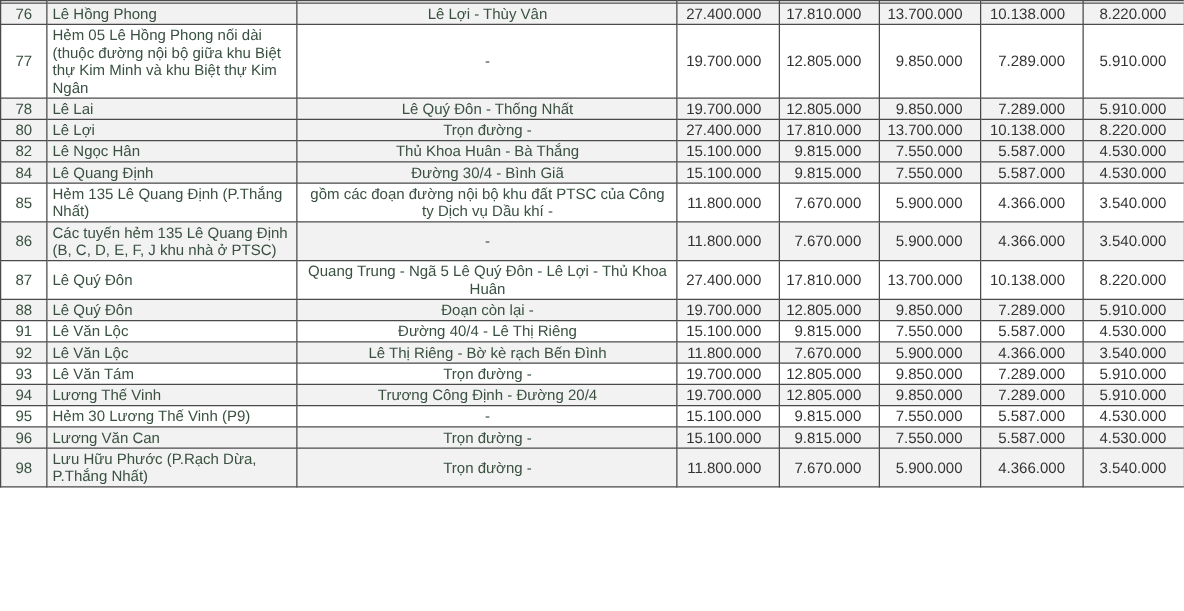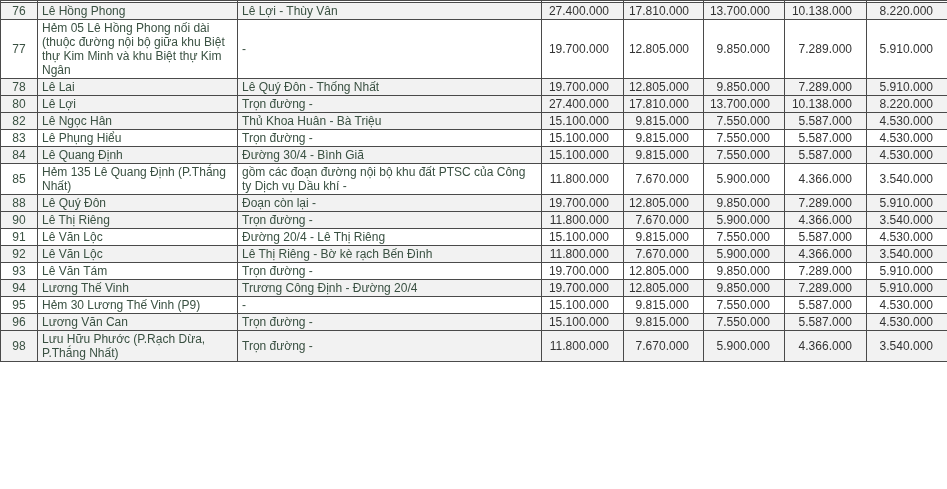--- a/index.html
+++ b/index.html
@@ -24,21 +24,21 @@
     color:var(--textGreen);
     vertical-align:middle;
     padding:1px 3px;
     background:var(--rowBg);
     word-wrap:break-word;
   }
   tr{height:17px;}
   tr.alt td{background:var(--altBg);}
   td.td-no{text-align:center;padding:1px 1px;}
   td.td-street{padding-left:4px;}
-  td.td-section{padding-left:4px;}
+  td.td-section{padding-left:4px;text-align:center;}
   td.td-price{text-align:right;padding-right:14px;color:var(--textDark);}
   tr.partial{height:2px;}
   tr.partial td{padding:0;line-height:0;height:2px;}
 </style>
 </head>
 <body>
 
 <div>
   <table>
     <colgroup>
@@ -98,31 +98,21 @@
           <td class="td-section">Trọn đường -</td>
           <td class="td-price">27.400.000</td>
           <td class="td-price">17.810.000</td>
           <td class="td-price">13.700.000</td>
           <td class="td-price">10.138.000</td>
           <td class="td-price">8.220.000</td>
         </tr>
         <tr class="alt">
           <td class="td-no">82</td>
           <td class="td-street">Lê Ngọc Hân</td>
-          <td class="td-section">Thủ Khoa Huân - Bà Triệu</td>
-          <td class="td-price">15.100.000</td>
-          <td class="td-price">9.815.000</td>
-          <td class="td-price">7.550.000</td>
-          <td class="td-price">5.587.000</td>
-          <td class="td-price">4.530.000</td>
-        </tr>
-        <tr>
-          <td class="td-no">83</td>
-          <td class="td-street">Lê Phụng Hiểu</td>
-          <td class="td-section">Trọn đường -</td>
+          <td class="td-section">Thủ Khoa Huân - Bà Thắng</td>
           <td class="td-price">15.100.000</td>
           <td class="td-price">9.815.000</td>
           <td class="td-price">7.550.000</td>
           <td class="td-price">5.587.000</td>
           <td class="td-price">4.530.000</td>
         </tr>
         <tr class="alt">
           <td class="td-no">84</td>
           <td class="td-street">Lê Quang Định</td>
           <td class="td-section">Đường 30/4 - Bình Giã</td>
@@ -136,43 +126,53 @@
           <td class="td-no">85</td>
           <td class="td-street">Hẻm 135 Lê Quang Định (P.Thắng Nhất)</td>
           <td class="td-section">gồm các đoạn đường nội bộ khu đất PTSC của Công ty Dịch vụ Dầu khí -</td>
           <td class="td-price">11.800.000</td>
           <td class="td-price">7.670.000</td>
           <td class="td-price">5.900.000</td>
           <td class="td-price">4.366.000</td>
           <td class="td-price">3.540.000</td>
         </tr>
         <tr class="alt">
+          <td class="td-no">86</td>
+          <td class="td-street">Các tuyến hẻm 135 Lê Quang Định (B, C, D, E, F, J khu nhà ở PTSC)</td>
+          <td class="td-section">-</td>
+          <td class="td-price">11.800.000</td>
+          <td class="td-price">7.670.000</td>
+          <td class="td-price">5.900.000</td>
+          <td class="td-price">4.366.000</td>
+          <td class="td-price">3.540.000</td>
+        </tr>
+        <tr>
+          <td class="td-no">87</td>
+          <td class="td-street">Lê Quý Đôn</td>
+          <td class="td-section">Quang Trung - Ngã 5 Lê Quý Đôn - Lê Lợi - Thủ Khoa Huân</td>
+          <td class="td-price">27.400.000</td>
+          <td class="td-price">17.810.000</td>
+          <td class="td-price">13.700.000</td>
+          <td class="td-price">10.138.000</td>
+          <td class="td-price">8.220.000</td>
+        </tr>
+        <tr class="alt">
           <td class="td-no">88</td>
           <td class="td-street">Lê Quý Đôn</td>
           <td class="td-section">Đoạn còn lại -</td>
           <td class="td-price">19.700.000</td>
           <td class="td-price">12.805.000</td>
           <td class="td-price">9.850.000</td>
           <td class="td-price">7.289.000</td>
           <td class="td-price">5.910.000</td>
         </tr>
-        <tr class="alt">
-          <td class="td-no">90</td>
-          <td class="td-street">Lê Thị Riêng</td>
-          <td class="td-section">Trọn đường -</td>
-          <td class="td-price">11.800.000</td>
-          <td class="td-price">7.670.000</td>
-          <td class="td-price">5.900.000</td>
-          <td class="td-price">4.366.000</td>
-          <td class="td-price">3.540.000</td>
-        </tr>
         <tr>
           <td class="td-no">91</td>
           <td class="td-street">Lê Văn Lộc</td>
-          <td class="td-section">Đường 20/4 - Lê Thị Riêng</td>
+          <td class="td-section">Đường 40/4 - Lê Thị Riêng</td>
           <td class="td-price">15.100.000</td>
           <td class="td-price">9.815.000</td>
           <td class="td-price">7.550.000</td>
           <td class="td-price">5.587.000</td>
           <td class="td-price">4.530.000</td>
         </tr>
         <tr class="alt">
           <td class="td-no">92</td>
           <td class="td-street">Lê Văn Lộc</td>
           <td class="td-section">Lê Thị Riêng - Bờ kè rạch Bến Đình</td>

